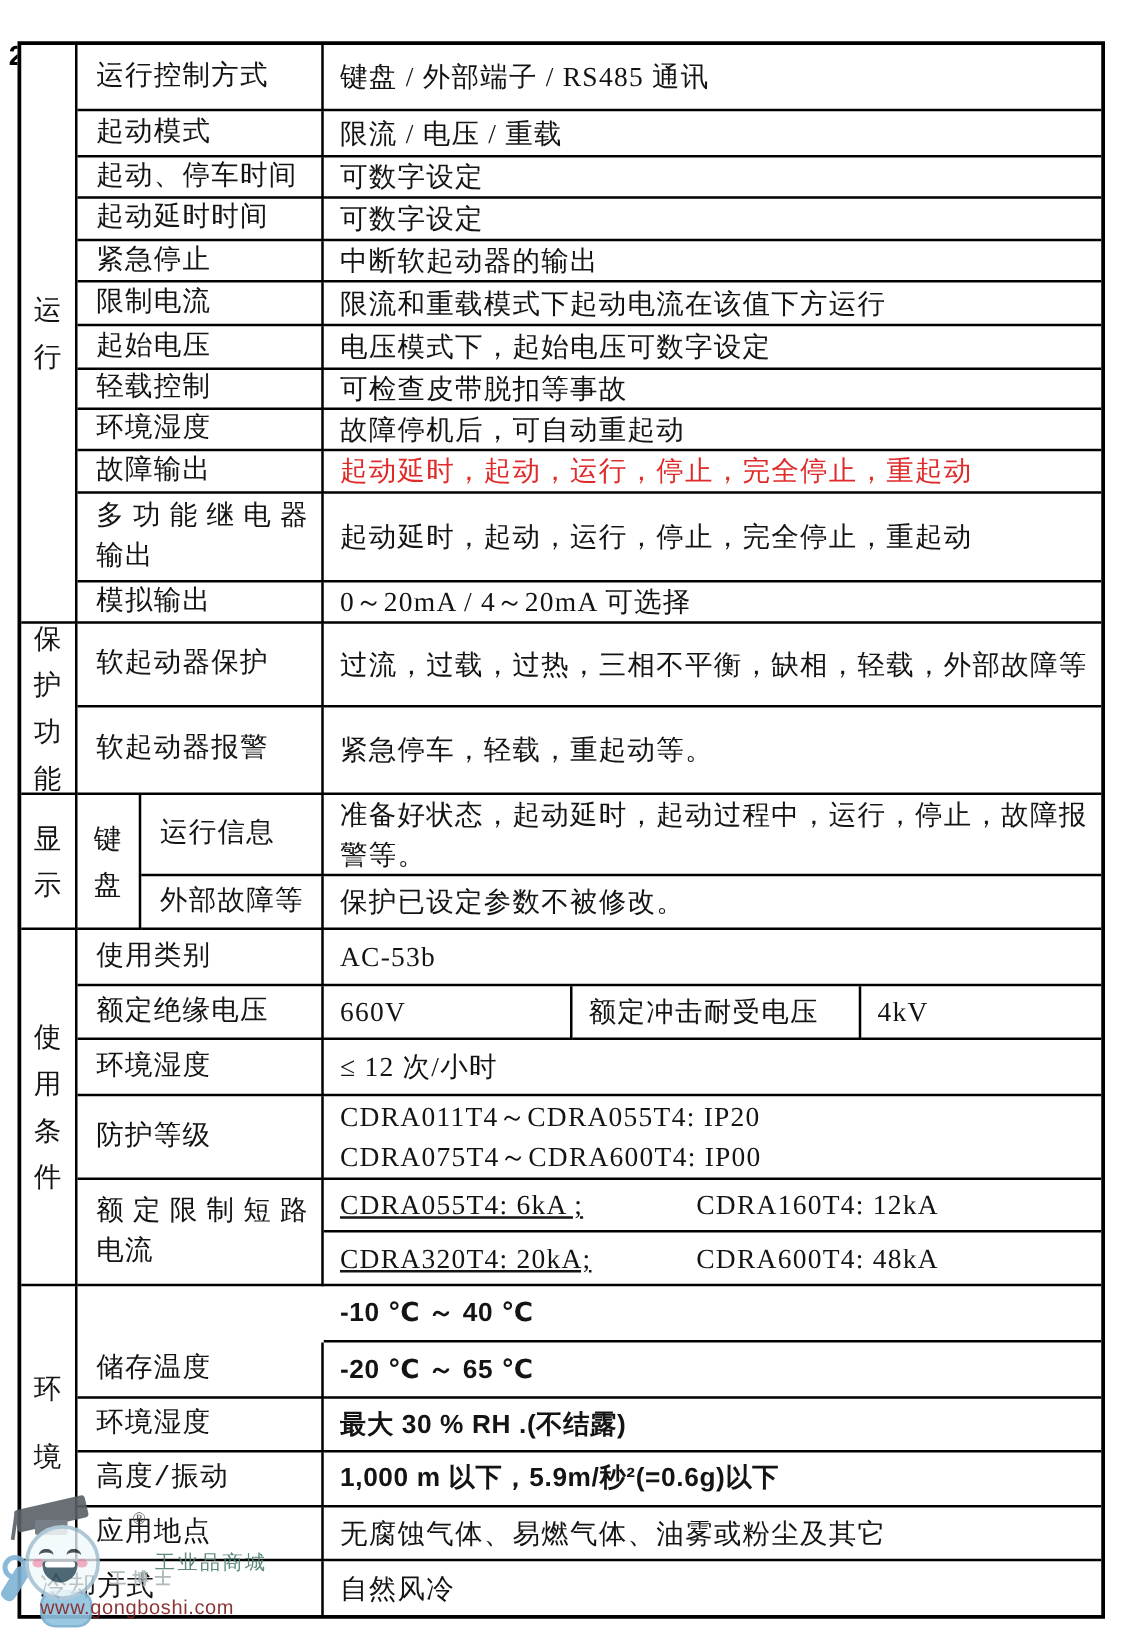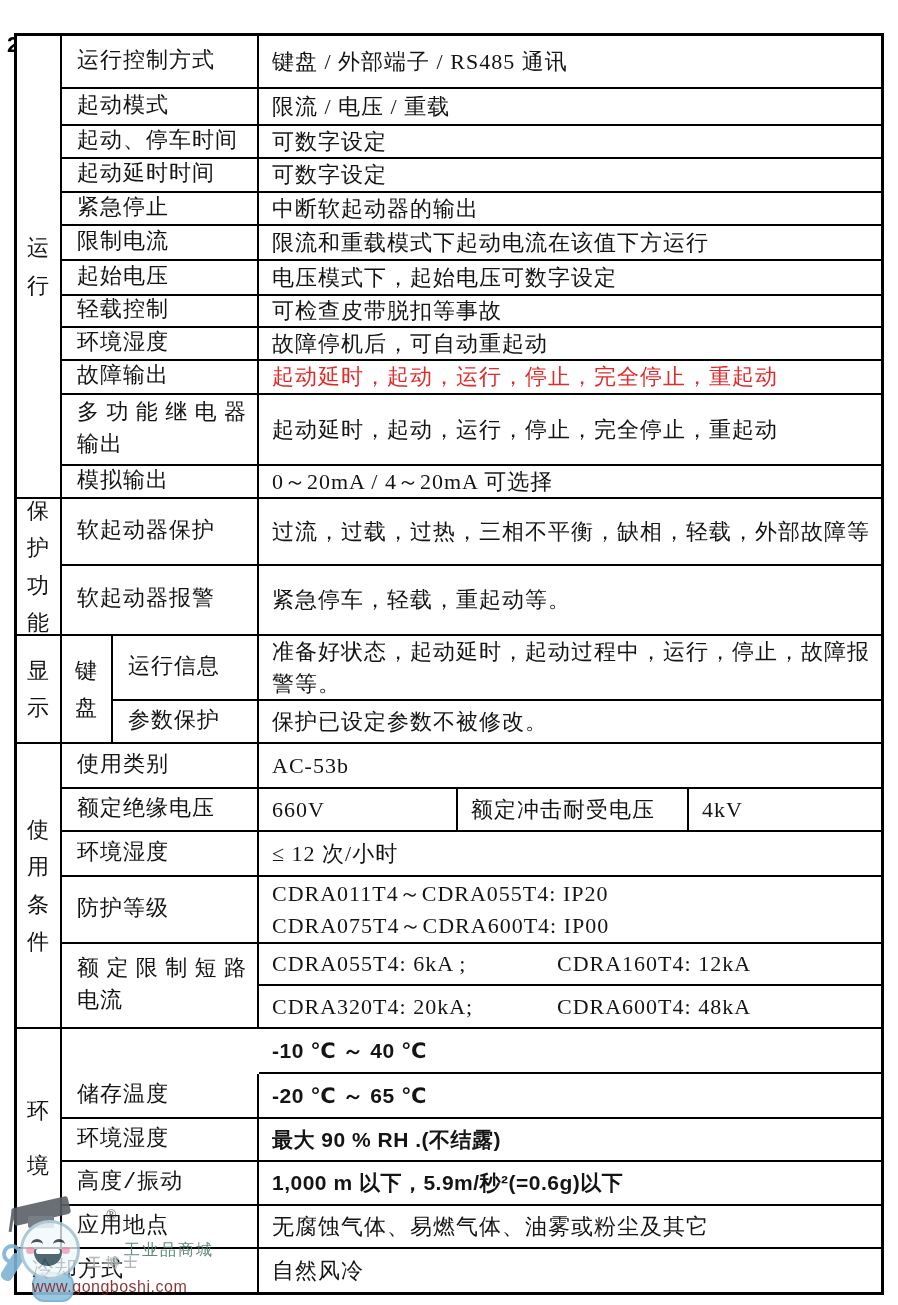--- a/index.html
+++ b/index.html
@@ -29,21 +29,21 @@
   .no-b{border-bottom:none;}
   .lab{padding:1px 10px 1px 15px;font-family:Liberation Mono, monospace;}
   .val{padding:1px 10px 1px 13px;}
   .col{flex-direction:column;justify-content:center;align-items:stretch;}
   .jline{text-align:justify;text-align-last:justify;}
   .vcell{justify-content:center;}
   .vtext{width:1.25em;text-align:center;line-height:1.7;word-break:break-all;display:block;}
   .vgap .vtext{line-height:2.5;}
   .red{color:#e02b2b;}
   .sansb{font-family:"Liberation Sans","DejaVu Sans",sans-serif;font-weight:700;font-size:21px;letter-spacing:0.5px;}
-  .part-l{display:inline-block;width:285px;}
+  .part-l{display:inline-block;width:285px;text-decoration:underline;}
   .wm{position:absolute;left:4px;top:1196px;width:250px;height:106px;opacity:.9;pointer-events:none;}
   .wm *{position:absolute;}
   .cap{left:8px;top:6px;width:58px;height:18px;background:#596067;border-radius:3px;transform:rotate(-13deg);}
   .cap-band{left:24px;top:20px;width:26px;height:12px;background:#6a7178;border-radius:2px;}
   .tassel{left:6px;top:16px;width:3px;height:20px;background:#596067;transform:rotate(8deg);}
   .face{left:16px;top:24px;width:54px;height:54px;border-radius:50%;background:rgba(240,248,252,.85);border:3px solid #a6c3d3;}
   .eye{width:12px;height:8px;border-top:3px solid #3a4046;border-radius:50%;top:16px;}
   .eye.l{left:8px;} .eye.r{left:30px;}
   .cheek{width:9px;height:7px;border-radius:50%;background:#f0a6bd;top:24px;}
   .cheek.l{left:3px;} .cheek.r{left:38px;}
@@ -121,21 +121,21 @@
     <div class="cell vcell" style="grid-area:15/1/17/2">
         <span class="vtext">显示</span>
       </div>
     <div class="cell vcell" style="grid-area:15/2/17/3">
         <span class="vtext">键盘</span>
       </div>
 
     <div class="cell lab" style="grid-area:15/3/16/4">运行信息</div>
     <div class="cell val no-r" style="grid-area:15/4/16/7">准备好状态，起动延时，起动过程中，运行，停止，故障报警等。</div>
 
-    <div class="cell lab" style="grid-area:16/3/17/4">参数保护</div>
+    <div class="cell lab" style="grid-area:16/3/17/4">外部故障等</div>
     <div class="cell val no-r" style="grid-area:16/4/17/7">保护已设定参数不被修改。</div>
 
     <div class="cell vcell" style="grid-area:17/1/23/2">
         <span class="vtext">使用条件</span>
       </div>
 
     <div class="cell lab" style="grid-area:17/2/18/4">使用类别</div>
     <div class="cell val no-r" style="grid-area:17/4/18/7">AC-53b</div>
 
     <div class="cell lab" style="grid-area:18/2/19/4">额定绝缘电压</div>
@@ -168,21 +168,21 @@
     <div class="cell vcell vgap" style="grid-area:23/1/28/2">
         <span class="vtext">环境</span>
       </div>
 
     <div class="cell val no-r sansb" style="grid-area:23/4/24/7">-10 ℃ ～ 40 ℃</div>
 
     <div class="cell lab" style="grid-area:24/2/25/4">储存温度</div>
     <div class="cell val no-r sansb" style="grid-area:24/4/25/7">-20 ℃ ～ 65 ℃</div>
 
     <div class="cell lab" style="grid-area:25/2/26/4">环境湿度</div>
-    <div class="cell val no-r sansb" style="grid-area:25/4/26/7">最大 90 % RH .(不结露)</div>
+    <div class="cell val no-r sansb" style="grid-area:25/4/26/7">最大 30 % RH .(不结露)</div>
 
     <div class="cell lab" style="grid-area:26/2/27/4">高度/振动</div>
     <div class="cell val no-r sansb" style="grid-area:26/4/27/7">1,000 m 以下，5.9m/秒²(=0.6g)以下</div>
 
     <div class="cell lab" style="grid-area:27/2/28/4">应用地点</div>
     <div class="cell val no-r" style="grid-area:27/4/28/7">无腐蚀气体、易燃气体、油雾或粉尘及其它</div>
 
     <div class="cell lab no-b" style="grid-area:28/1/29/4">冷却方式</div>
     <div class="cell val no-r no-b" style="grid-area:28/4/29/7">自然风冷</div>
 

